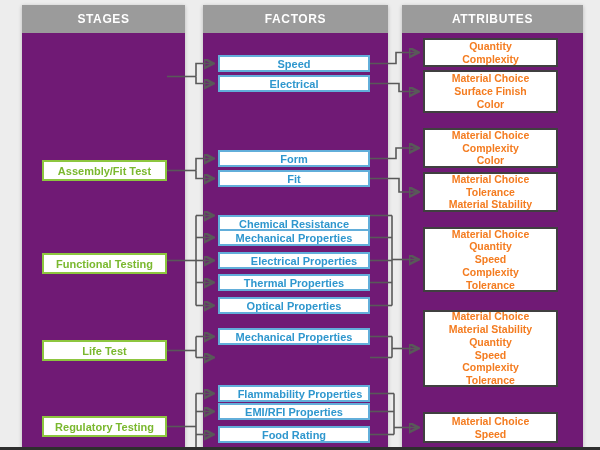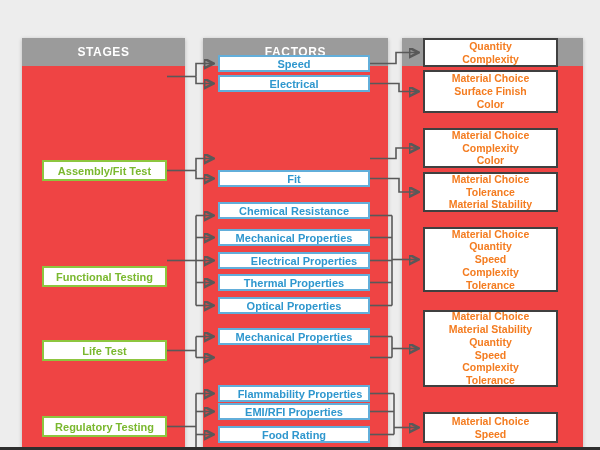--- a/index.html
+++ b/index.html
@@ -7,23 +7,22 @@
     width: 600px; height: 450px;
     background: #ededed;
     overflow: hidden;
     font-family: "Liberation Sans", "DejaVu Sans", sans-serif;
   }
   .stage-wrap { position: relative; width: 600px; height: 450px; }
 
   .panel {
     position: absolute;
     top: 5px; bottom: 0;
-    background: #ef4444;
+    background: #701a75;
     box-shadow: 0 1px 4px rgba(0,0,0,0.22);
-    margin-top: 33px;
   }
   .panel-stages     { left: 22px;  width: 163px; }
   .panel-factors    { left: 203px; width: 185px; }
   .panel-attributes { left: 402px; width: 181px; }
 
   .col-header {
     position: absolute;
     top: 0; left: 0; right: 0;
     height: 28px;
     background: #9b9b9b;
@@ -159,28 +158,29 @@
     <polyline points="196,434.5 213,434.5" marker-end="url(#arrow)"></polyline>
 
     <polyline points="370,393.5 394,393.5"></polyline>
     <polyline points="370,411.5 394,411.5"></polyline>
     <polyline points="370,434.5 394,434.5"></polyline>
     <polyline points="394,393.5 394,434.5"></polyline>
     <polyline points="394,427.5 418,427.5" marker-end="url(#arrow)"></polyline>
   </svg>
 
   <div class="node stage-box" style="top:160px;">Assembly/Fit Test</div>
-  <div class="node stage-box" style="top:266px;">Functional Testing</div>
+  <div class="node stage-box" style="top:253px;">Functional Testing</div>
   <div class="node stage-box" style="top:340px;">Life Test</div>
   <div class="node stage-box" style="top:416px;">Regulatory Testing</div>
 
   <div class="node factor-box" style="top:55px;">Speed</div>
   <div class="node factor-box" style="top:75px;">Electrical</div>
+  <div class="node factor-box" style="top:150px;">Form</div>
   <div class="node factor-box" style="top:170px;">Fit</div>
-  <div class="node factor-box" style="top:202px;">Chemical Resistance</div>
+  <div class="node factor-box" style="top:215px;">Chemical Resistance</div>
   <div class="node factor-box" style="top:229px;">Mechanical Properties</div>
   <div class="node factor-box" style="top:252px;padding-left:20px;">Electrical Properties</div>
   <div class="node factor-box" style="top:297px;">Optical Properties</div>
   <div class="node factor-box" style="top:274px;">Thermal Properties</div>
   <div class="node factor-box" style="top:328px;">Mechanical Properties</div>
   <div class="node factor-box" style="top:385px;padding-left:12px;">Flammability Properties</div>
   <div class="node factor-box" style="top:403px;">EMI/RFI Properties</div>
   <div class="node factor-box" style="top:426px;">Food Rating</div>
   <div class="node factor-box" style="top:447px; height:17px;"></div>
 

